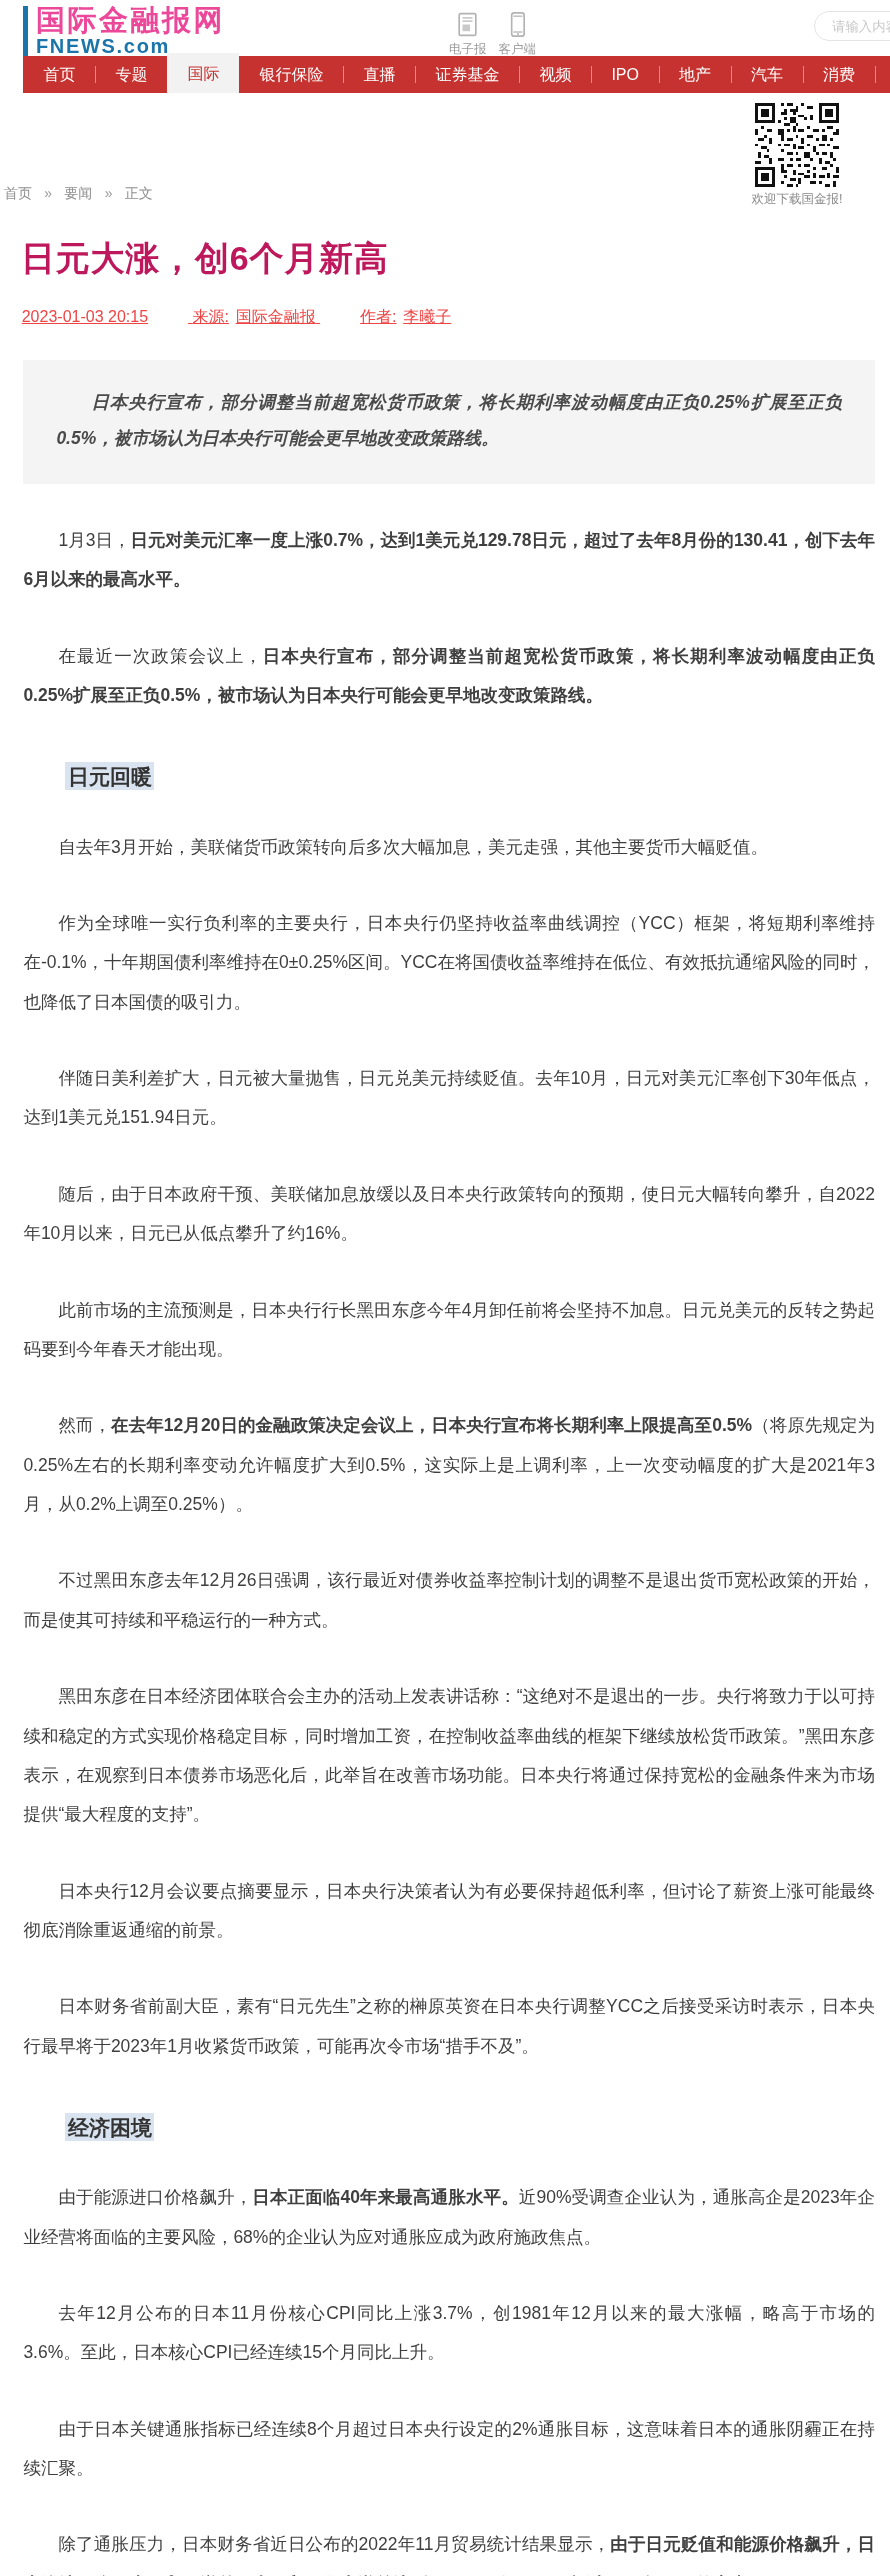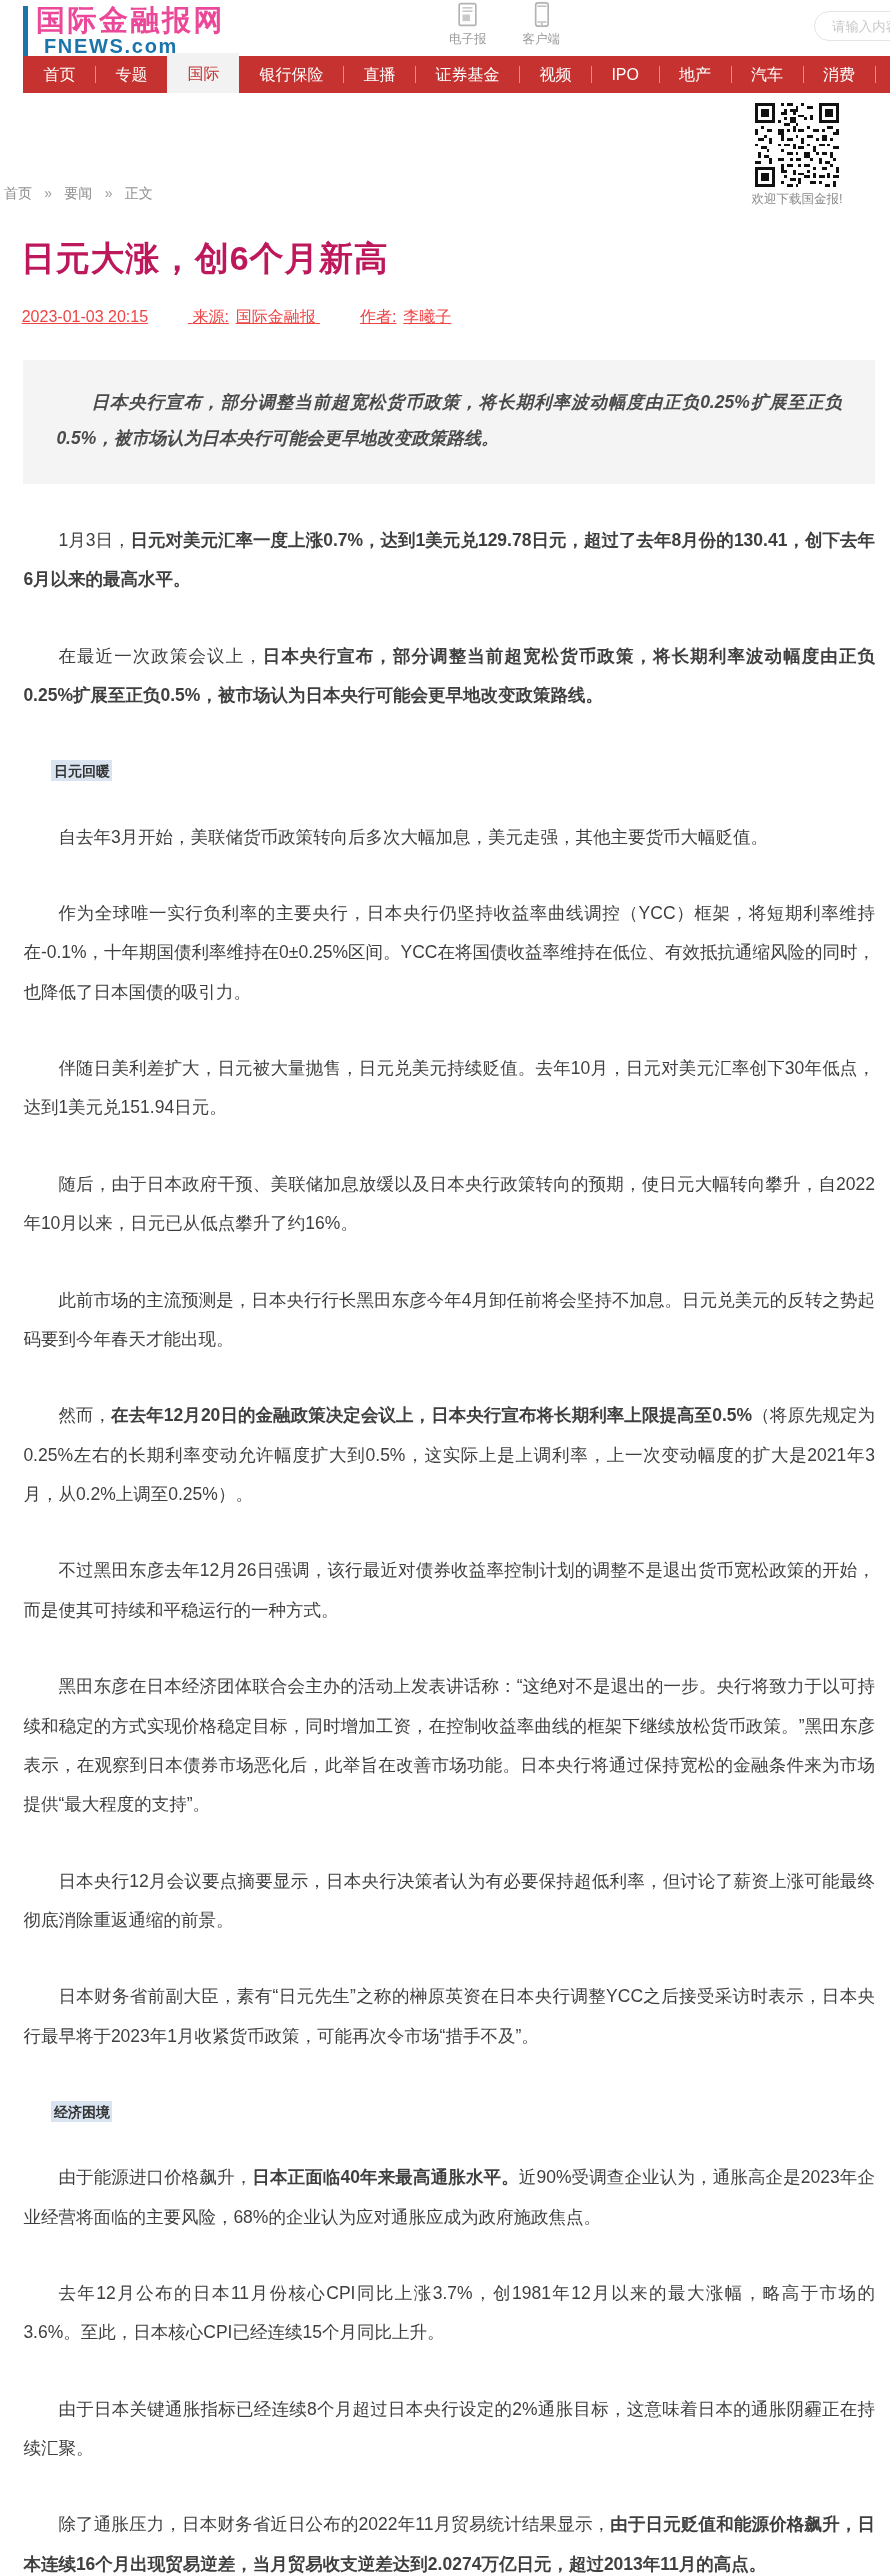--- a/index.html
+++ b/index.html
@@ -11,22 +11,22 @@
     overflow:hidden;
     position:relative;
   }
   .page{width:890px;height:2576px;overflow:hidden;position:relative;}
 
   
   .site-header{position:relative;height:53px;background:#fff;}
   .logo{position:absolute;left:23.4px;top:5.8px;display:flex;align-items:stretch;cursor:pointer;}
   .logo-bar{width:5px;background:#1b75ab;margin-right:7.5px;}
   .logo-cn{color:#ec4899;font-size:29px;font-weight:bold;letter-spacing:2.5px;line-height:1.0;}
-  .logo-en{color:#1b75ab;font-size:20px;font-weight:bold;letter-spacing:1.7px;line-height:1.0;margin-top:1.7px;margin-left:8px;}
-  .header-actions{position:absolute;left:449px;top:2px;display:flex;gap:36px;}
+  .logo-en{color:#1b75ab;font-size:20px;font-weight:bold;letter-spacing:1.7px;line-height:1.0;margin-top:1.7px;}
+  .header-actions{position:absolute;left:449px;top:12px;display:flex;gap:12px;}
   .h-action{display:flex;flex-direction:column;align-items:center;color:#9a9a9a;font-size:12.5px;cursor:pointer;}
   .h-action svg{display:block;margin-bottom:4.2px;}
   .search-pill{position:absolute;left:814px;top:11px;width:184px;height:28px;
     border:0.8px solid #e4e4e4;border-radius:15px;background:#fff;}
   .search-pill input{border:0;outline:none;background:transparent;width:125px;height:27px;
     margin-left:15px;font-size:13.4px;color:#666;}
   .search-pill input::placeholder{color:#c9c9c9;}
 
   
   .main-nav{
@@ -70,21 +70,21 @@
     line-height:2.1;text-indent:2em;text-align:justify;
   }
 
   .article-body{margin-top:5px;}
   .article-body p{
     font-size:17.5px;line-height:2.25;text-indent:2em;text-align:justify;
     margin:37px 0;color:#3f3f3f;
   }
   .article-body b{font-weight:bold;}
   .article-body h2{
-    margin:47px 0 6.7px 0;font-size:14px;font-weight:bold;color:#333;
+    margin:47px 0 6.7px 0;font-size:21px;font-weight:bold;color:#333;
     text-indent:2em;
   }
   .article-body h2 .hl{background:#d9e4f0;padding:2.5px 2.5px;}
 </style>
 </head>
 <body>
 
 <div class="page">
 
   <header class="site-header">

